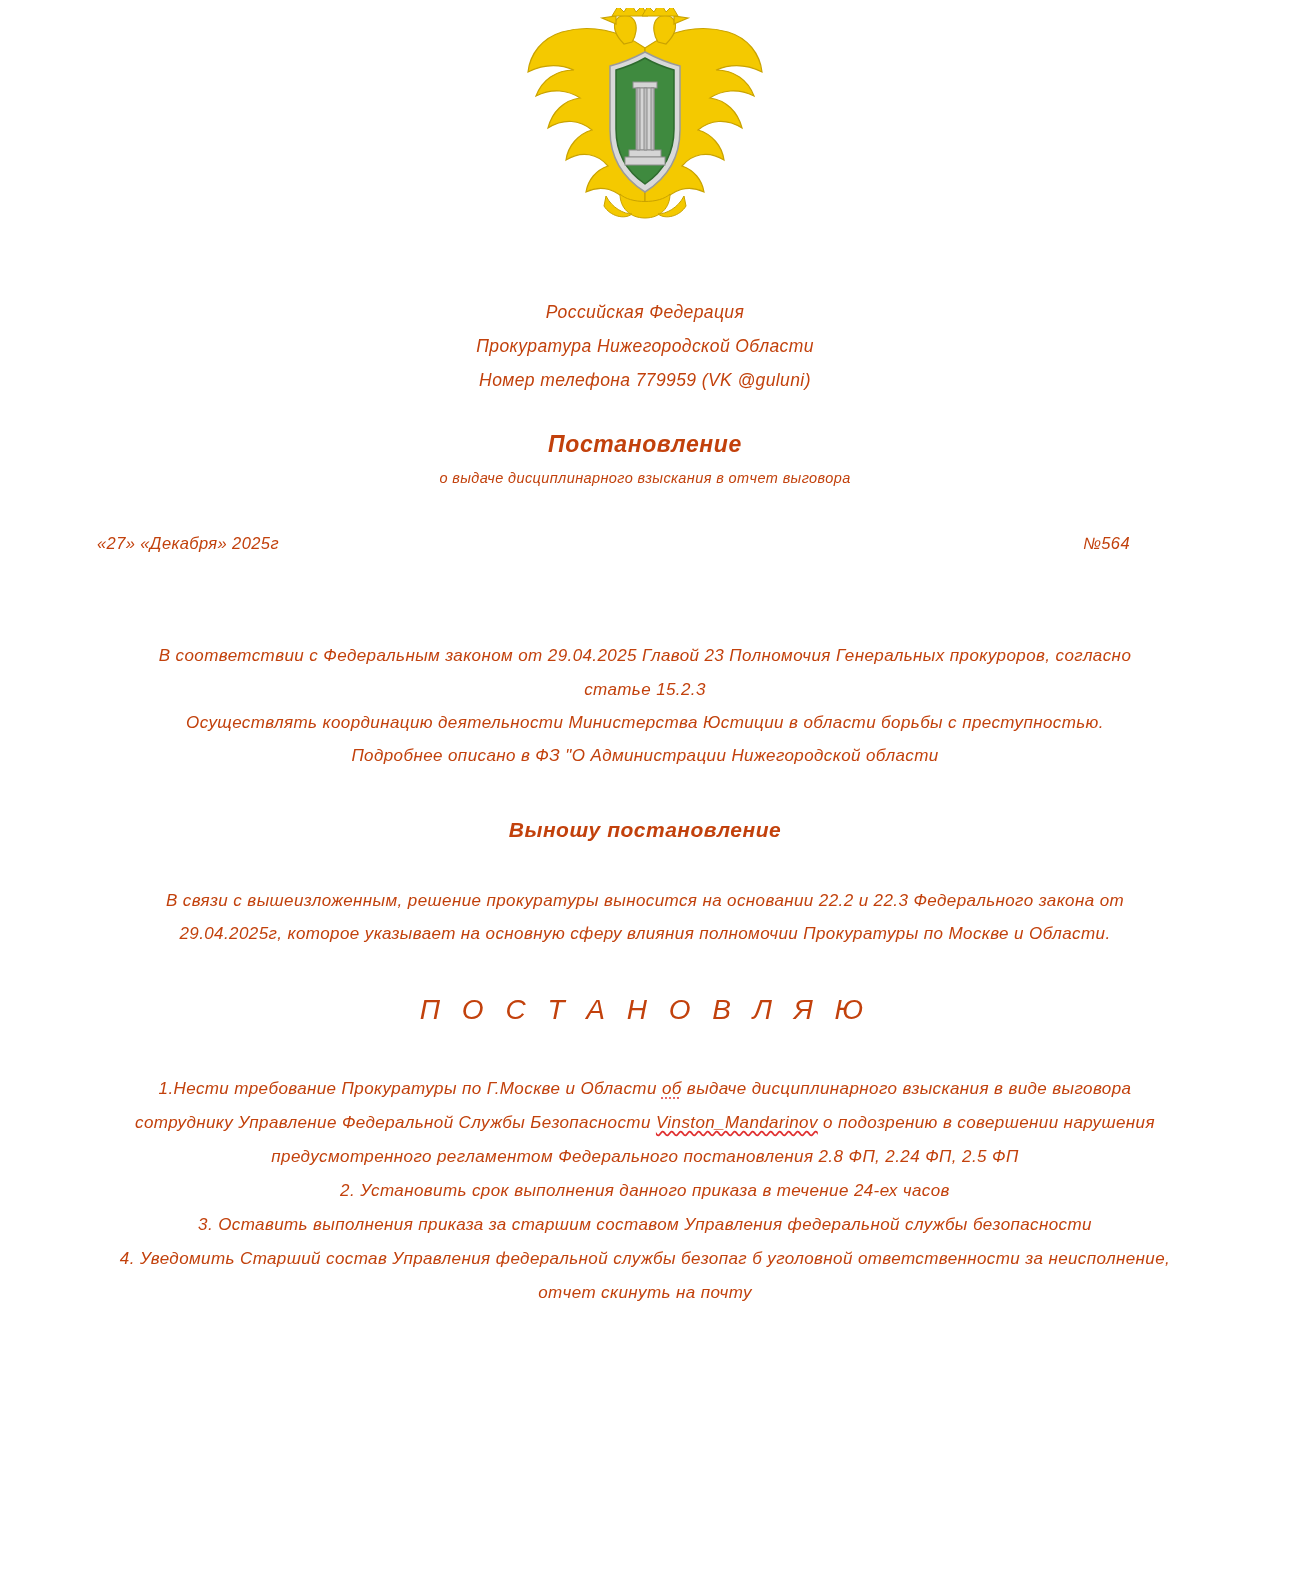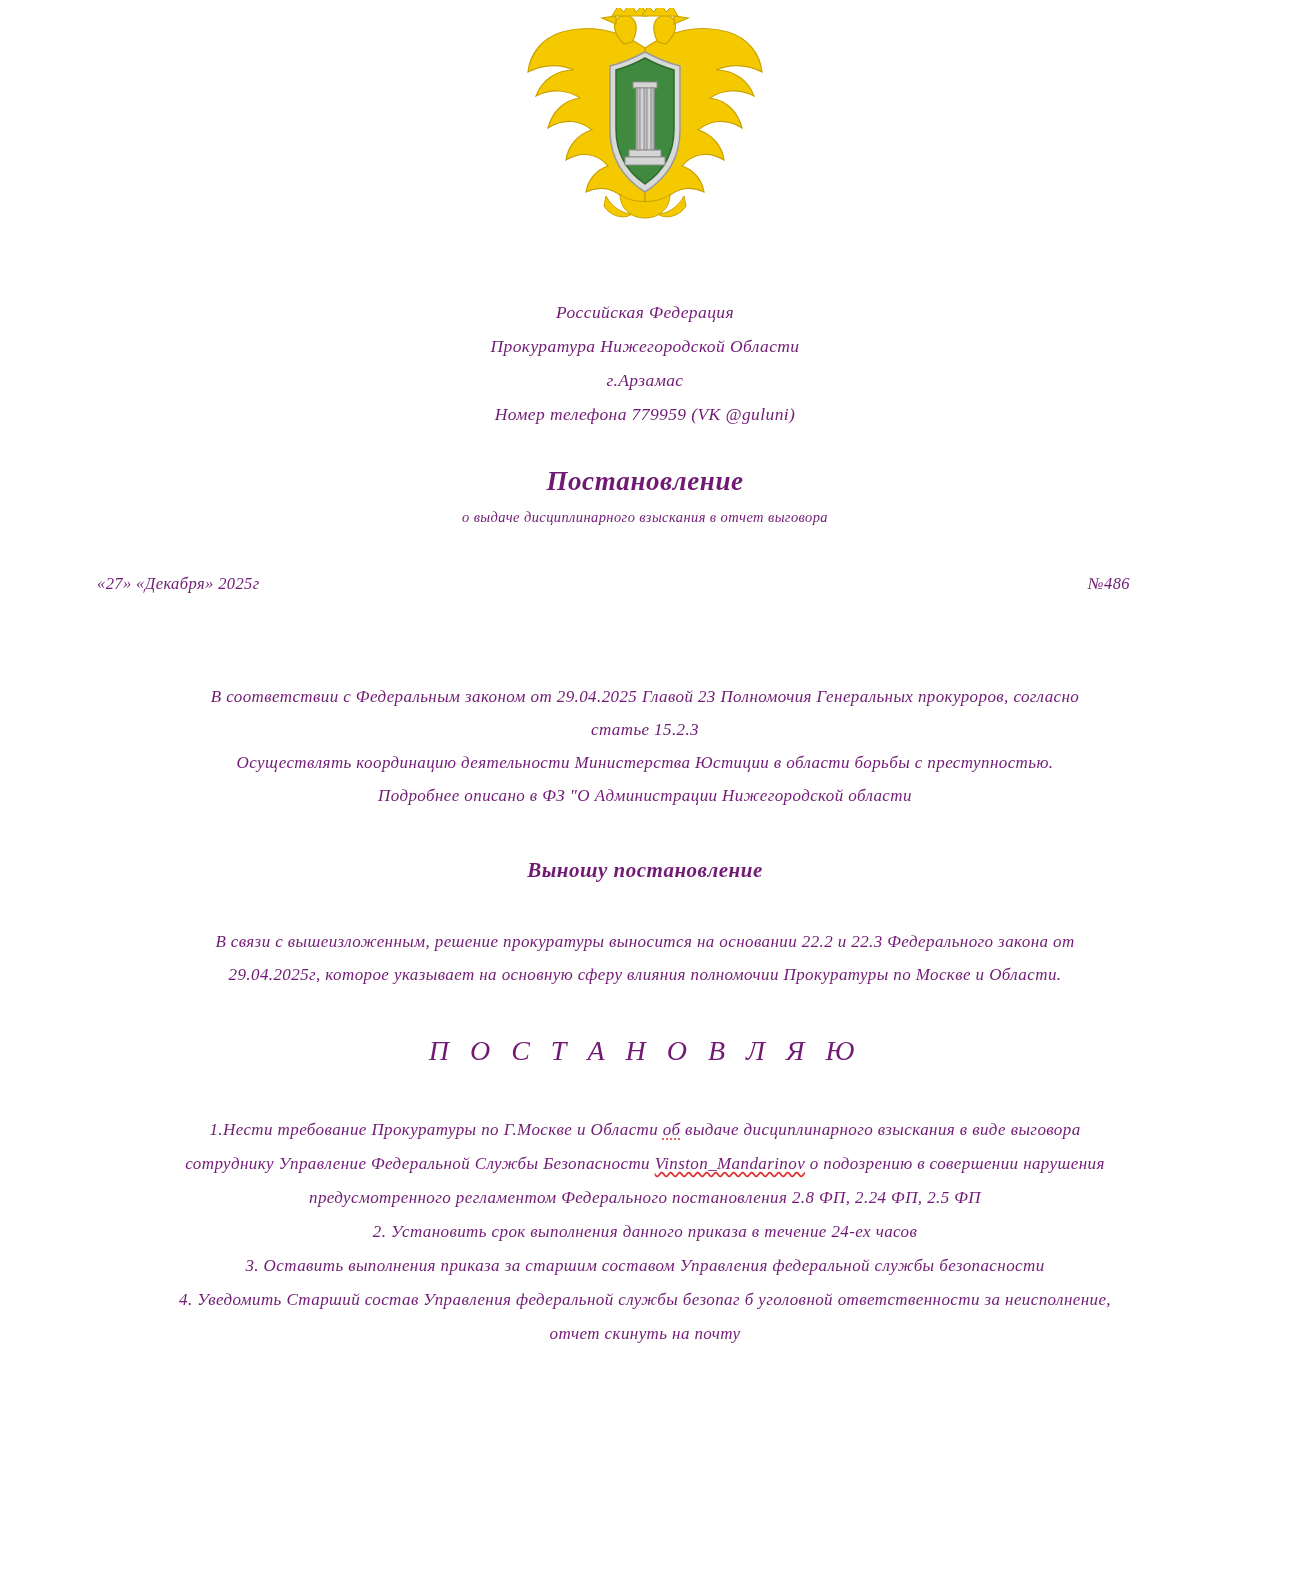--- a/index.html
+++ b/index.html
@@ -29,38 +29,38 @@
     padding-top: 8px;
   }
   .emblem {
     width: 250px;
     height: 225px;
     display: block;
   }
 
   
   .hand {
-    font-family: Liberation Serif, serif;
+    font-family: Liberation Sans, sans-serif;
     font-style: italic;
     letter-spacing: 0.4px;
-    color: #701a75;
+    color: #c2410c;
   }
 
   .header-block {
     margin-top: 62px;
     text-align: center;
     line-height: 1.95;
     font-size: 17.5px;
   }
   .header-block div { white-space: nowrap; }
 
   .title {
     margin-top: 34px;
     text-align: center;
-    font-size: 27px;
+    font-size: 23px;
     font-weight: bold;
     font-style: italic;
     letter-spacing: 0.6px;
   }
   .subtitle {
     margin-top: 12px;
     text-align: center;
     font-size: 14.5px;
   }
 
@@ -166,30 +166,29 @@
         <path d="M100 186 C110 196 140 196 150 186 C150 200 140 210 125 210 C110 210 100 200 100 186 Z"></path>
         <path d="M86 188 C92 200 104 206 112 206 C104 212 90 208 84 198 Z"></path>
         <path d="M164 188 C158 200 146 206 138 206 C146 212 160 208 166 198 Z"></path>
       </g>
     </svg>
   </div>
 
   <div class="header-block hand">
     <div>Российская Федерация</div>
     <div>Прокуратура Нижегородской Области</div>
-    <div>г.Арзамас</div>
     <div>Номер телефона 779959 (VK @guluni)</div>
   </div>
 
   <div class="title hand">Постановление</div>
   <div class="subtitle hand">о выдаче дисциплинарного взыскания в отчет выговора</div>
 
   <div class="meta-row hand">
     <div>«27» «Декабря» 2025г</div>
-    <div>№486</div>
+    <div>№564</div>
   </div>
 
   <div class="para hand block-law">
     <div>В соответствии с Федеральным законом от 29.04.2025 Главой 23 Полномочия Генеральных прокуроров, согласно</div>
     <div>статье 15.2.3</div>
     <div>Осуществлять координацию деятельности Министерства Юстиции в области борьбы с преступностью.</div>
     <div>Подробнее описано в ФЗ "О Администрации Нижегородской области</div>
   </div>
 
   <div class="sect-title hand">Выношу постановление</div>

